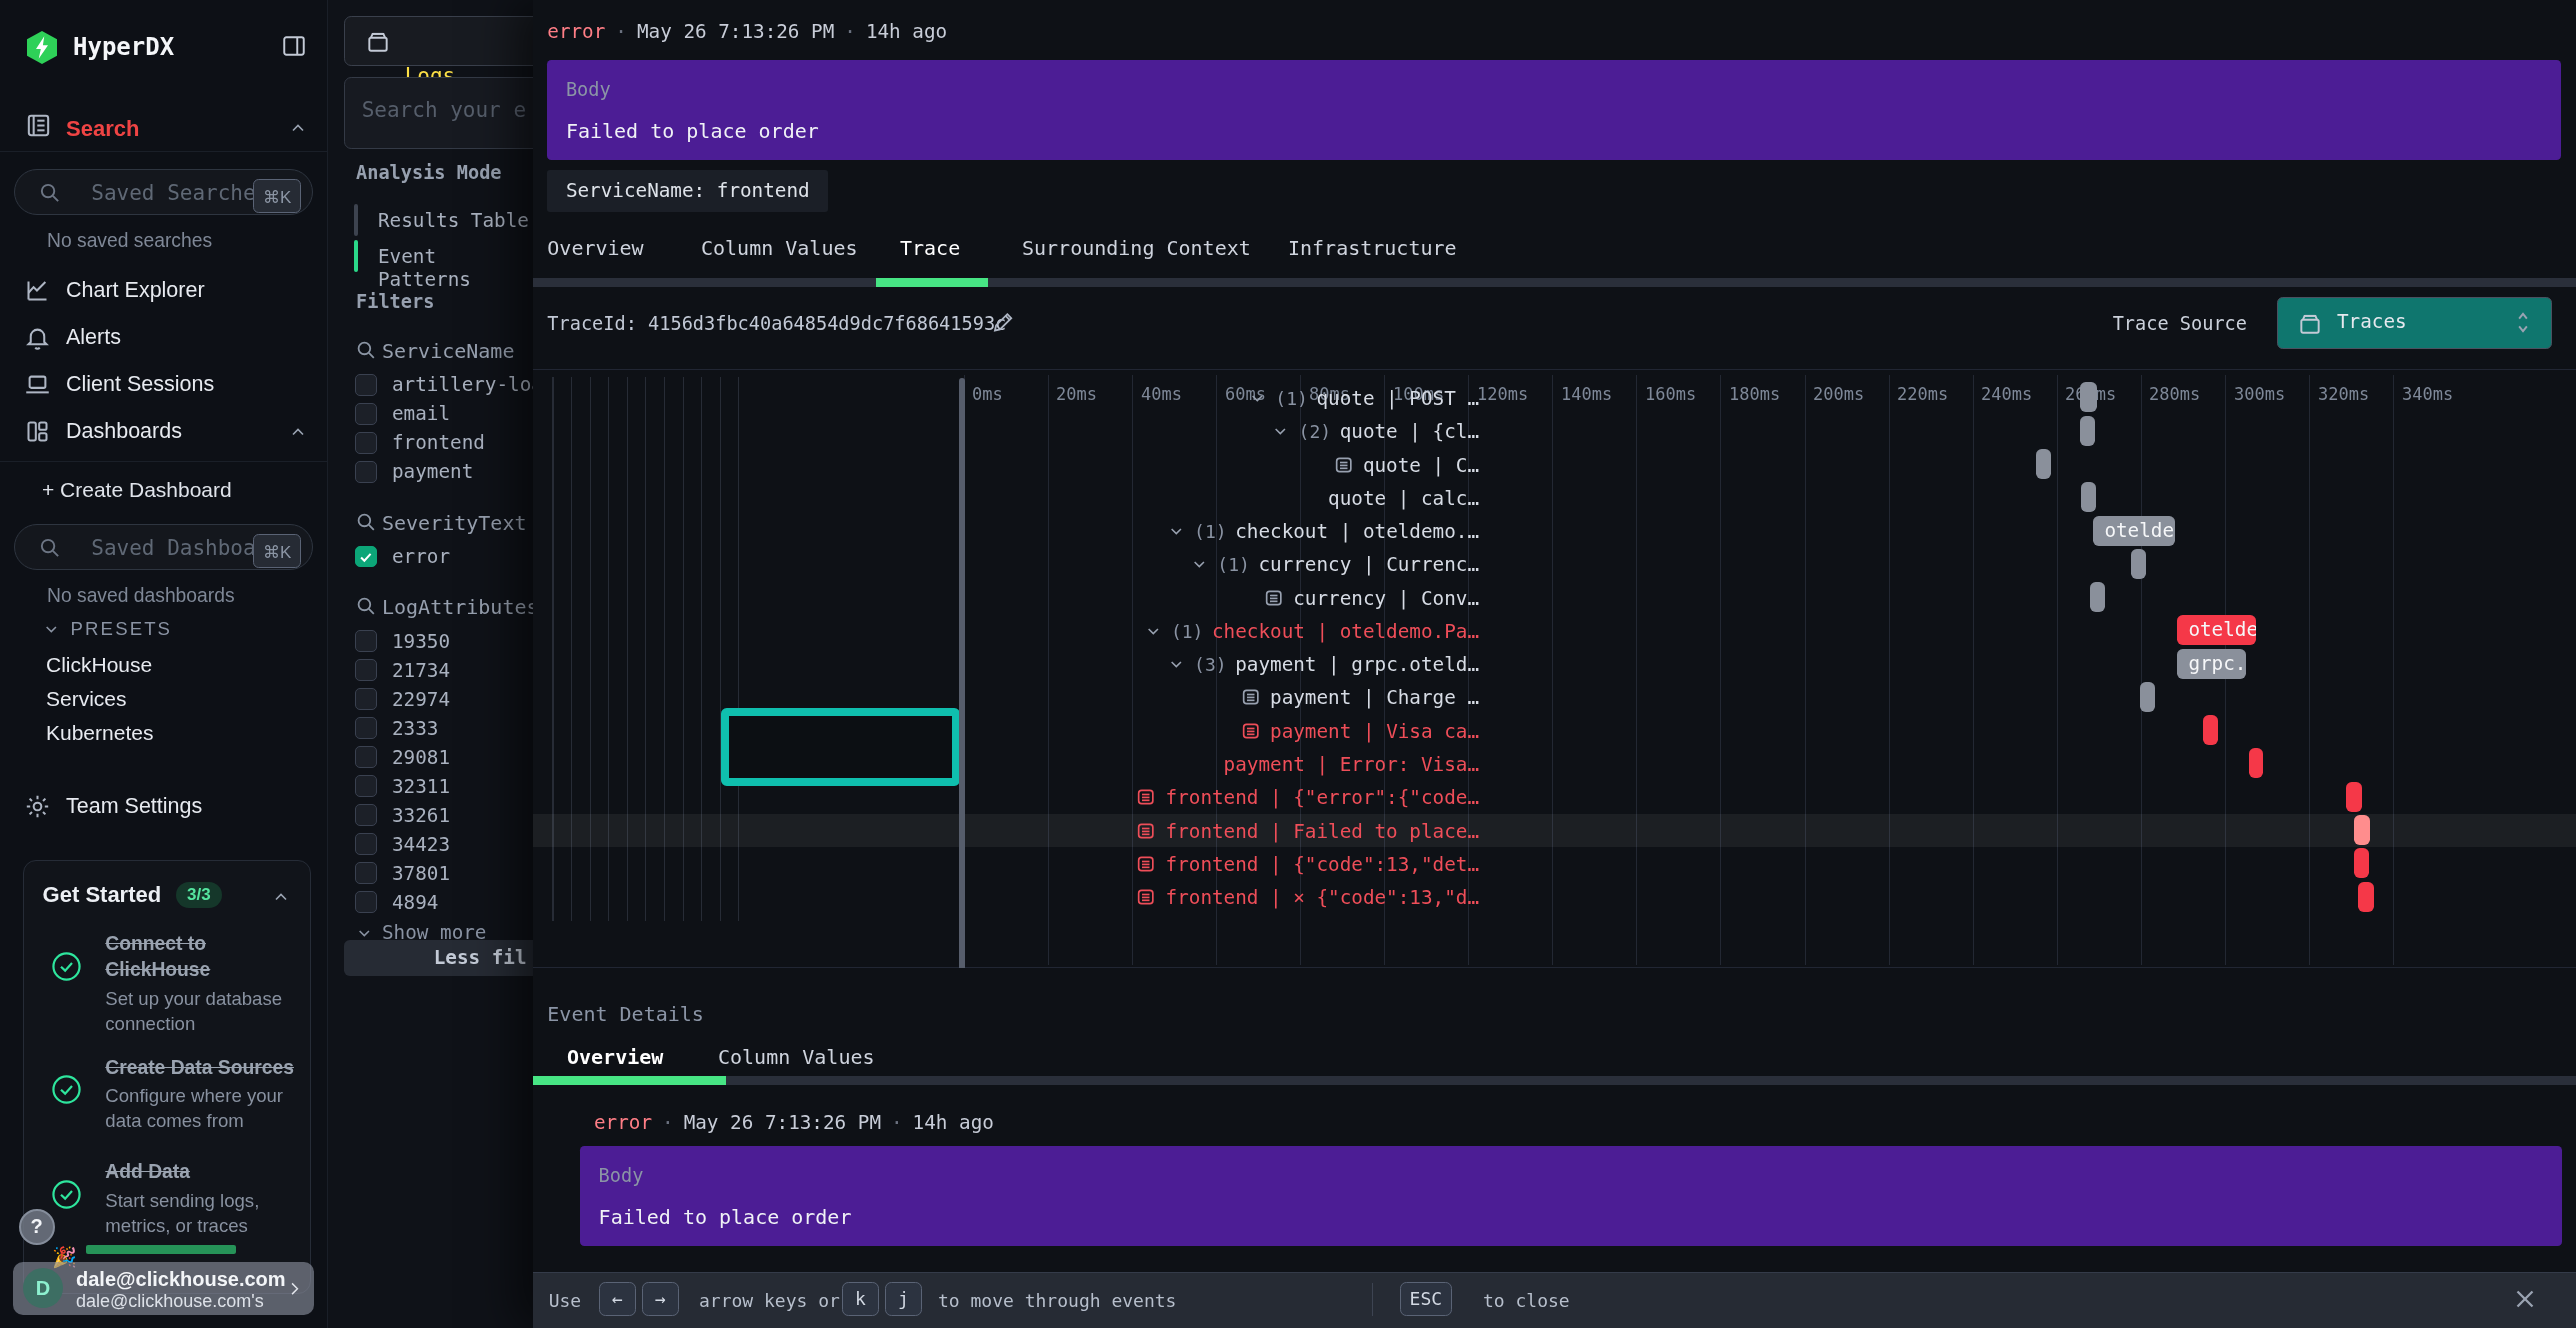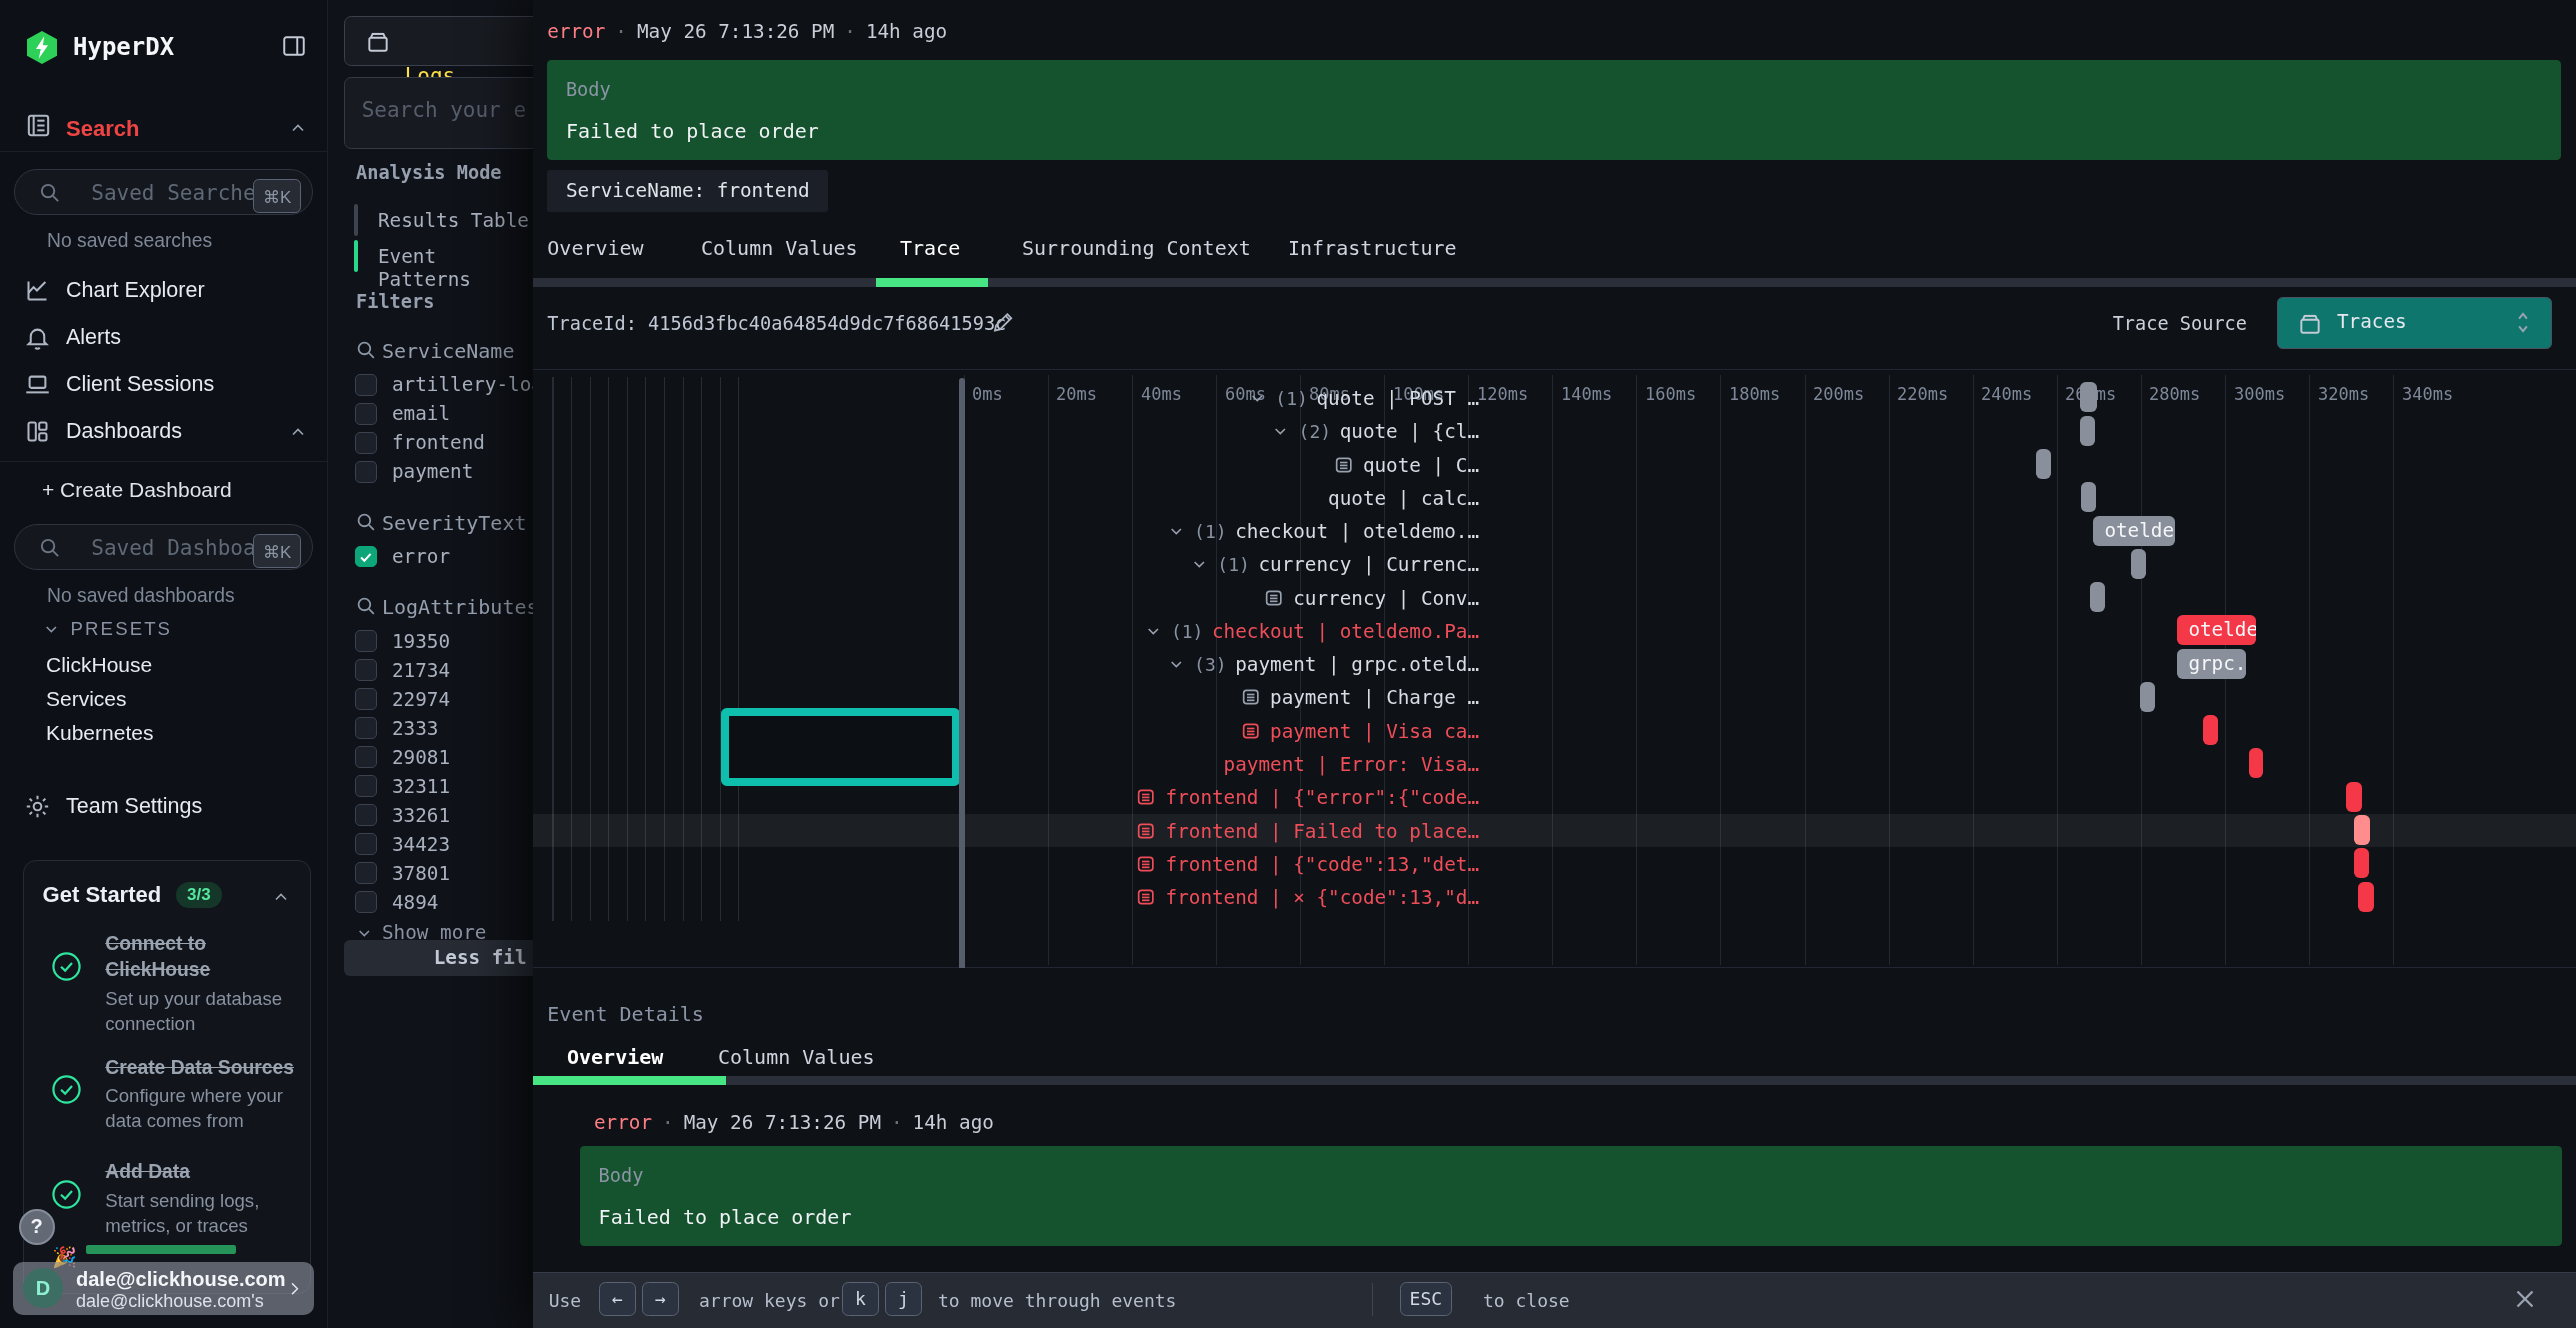--- a/index.html
+++ b/index.html
@@ -77,21 +77,21 @@
   .show-more .chev { position:absolute; left:27px; top:7.2px; }
   .show-more .lbl { position:absolute; left:54px; top:4.3px; font-size:19.3px; color:#8a93a3; }
   .less-btn { position:absolute; left:15.7px; top:940px; width:243px; height:36px; background:#262b34; border-radius:5.7px; }
   .less-btn .lbl { position:absolute; left:90px; top:5.7px; font-size:19.3px; font-weight:bold; color:#c3cad6; white-space:nowrap; }
 
   
   .main { position:absolute; left:533px; top:0; width:2043px; height:1328px; background:#0e1116; box-shadow:-17px 0 43px rgba(0,0,0,.55); font-family:"DejaVu Sans Mono","Liberation Mono",monospace; }
   .sev-row { position:absolute; left:14.3px; font-size:19.3px; color:#c8cdd8; }
   .sev-row .sev { color:#ff7e86; }
   .sev-row .dot { color:#6b7280; margin:0 10px; }
-  .body-card { position:absolute; background:#14532d; border-radius:4.3px; }
+  .body-card { position:absolute; background:#4c1d95; border-radius:4.3px; }
   .body-card .bl { position:absolute; left:18.6px; top:18.6px; font-size:18.6px; color:#8b95a6; }
   .body-card .bv { position:absolute; left:18.6px; top:59px; font-size:20px; color:#f0f2f6; }
   .svc-chip { position:absolute; left:14.3px; top:170px; height:42px; background:#1b1f27; border-radius:2.9px; padding:0 18.6px; line-height:42px; font-size:19.3px; color:#dfe3ea; }
   .tabs { position:absolute; left:0; top:236px; width:2043px; height:31.5px; }
   .tabs .tab { position:absolute; top:0; font-size:20px; color:#cfd4de; cursor:pointer; }
   .tabs .tab.active { color:#ffffff; font-weight:normal; }
   .tab-track { position:absolute; left:0; top:278px; width:2043px; height:8.6px; background:#2a2f3a; }
   .tab-track .seg { position:absolute; top:0; height:8.6px; background:#47e584; }
   .trace-row { position:absolute; left:0; top:297px; width:2043px; height:53px; }
   .trace-row .tid { position:absolute; left:14.3px; top:15.7px; font-size:18.6px; color:#c2c9d6; }

